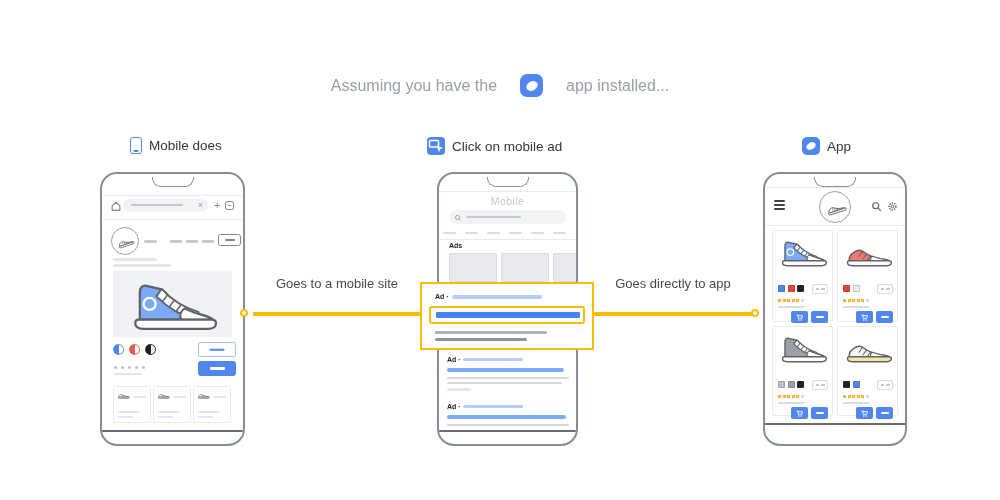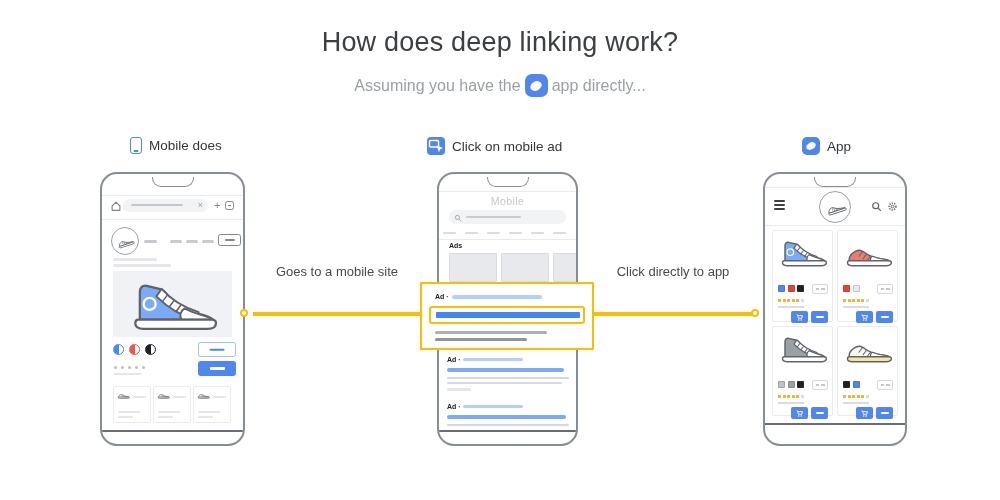--- a/index.html
+++ b/index.html
@@ -7,21 +7,21 @@
     --tdark:#3c4043; --tgray:#9aa0a6; --frame:#878d94; --ln:#dadce0;
   }
   *{box-sizing:border-box; margin:0; padding:0;}
   body{background:#fff; font-family:"Liberation Sans", sans-serif;}
   #canvas{position:relative; width:1000px; height:500px; background:#fff; overflow:hidden;}
 
   
   .title{position:absolute; top:27px; left:0; width:1000px; text-align:center;
          font-size:27px; font-weight:500; color:var(--tdark); letter-spacing:.2px;}
   .subtitle{position:absolute; top:74px; left:0; width:1000px; display:flex;
-            align-items:center; justify-content:center; gap:4px;
+            align-items:center; justify-content:center; gap:23px;
             font-size:16px; font-weight:500; color:var(--tgray);}
   .app-ic{display:inline-block; position:relative; background:var(--accent); border-radius:7px;}
   .app-ic.big{width:23px; height:23px;}
   .app-ic.sm{width:18px; height:18px; border-radius:5px;}
   .app-ic .oval{position:absolute; left:50%; top:50%; background:#fff; border-radius:50%;
                 transform:translate(-50%,-50%) rotate(-28deg);}
   .app-ic.big .oval{width:12px; height:9px;}
   .app-ic.sm .oval{width:10px; height:7px;}
 
   
@@ -82,21 +82,21 @@
   
   .hl-outer{position:absolute; left:420px; top:282px; width:174px; height:68px;
             border:2px solid var(--yellow); background:#fff; z-index:6; border-radius:1px;}
   .hl-inner{position:absolute; left:7px; top:22px; width:156px; height:18px;
             border:2px solid var(--yellow); border-radius:3px; background:#fff;}
   .hl-bar{position:absolute; left:5px; top:4px; width:144px; height:6px; background:var(--gblue); border-radius:1px;}
   .conn-line{position:absolute; top:312px; height:3px; background:#fff;
              border-top:2px solid var(--yellow); border-bottom:2px solid var(--yellow); z-index:7;}
   .conn-ring{position:absolute; top:309px; width:8px; height:8px; border:2.5px solid var(--yellow);
              border-radius:50%; background:#fff; z-index:7;}
-  .conn-label{position:absolute; top:264px; text-align:center; font-size:13px; font-weight:500; color:#47494d; z-index:7;}
+  .conn-label{position:absolute; top:276px; text-align:center; font-size:13px; font-weight:500; color:#47494d; z-index:7;}
 
   
   .burger{position:absolute; left:9px; top:26px; width:11px;}
   .burger span{display:block; width:11px; height:1.8px; background:#3c4043; margin-bottom:2.4px; border-radius:1px;}
   .app-card{position:absolute; width:61px; border:1.5px solid #e9ebee; border-radius:2px; background:#fff;}
   .sneak{display:flex; align-items:center; justify-content:center;}
   .app-card .sneak{position:absolute; left:5px; top:6px; width:50px;}
   .sq-swatches{position:absolute; left:5px; top:54px; display:flex; gap:2.5px;}
   .sq-swatches span{width:7px; height:7px; border-radius:1px; border:1px solid rgba(60,64,67,.22);}
   .price-box{position:absolute; right:4px; top:53px; width:16px; height:10px;
@@ -109,27 +109,26 @@
   .card-btns{position:absolute; right:4px; top:80px; display:flex; gap:3px;}
   .cbtn{width:17px; height:12px; background:var(--accent); border-radius:2px;
         display:flex; align-items:center; justify-content:center;}
   .cbtn .wdash{width:8px; height:2px; background:#fff; border-radius:1px;}
 </style>
 </head>
 <body>
 
 <div id="canvas">
 
-  <div class="title">How does deep linking work?</div>
   <div class="subtitle">
     <span>Assuming you have the</span>
     <span class="app-ic big">
         <span class="oval"></span>
       </span>
-    <span>app directly...</span>
+    <span>app installed...</span>
   </div>
 
   <div class="col-label" style="left:130px;">
     <span class="phone-ic"></span>
     <span>Mobile does</span>
   </div>
   <div class="col-label" style="left:427px;">
     <span class="adclick-ic">
       <svg viewBox="0 0 18 18">
           <rect x="2.5" y="3.5" width="9" height="6.5" rx="1" fill="none" stroke="#fff" stroke-width="1.5"></rect>
@@ -297,21 +296,21 @@
     <div class="hl-inner">
       <span class="hl-bar"></span>
     </div>
     <span class="ln" style="left:13px; top:47px; width:112px; height:2.5px; background:#aab0b6;"></span>
     <span class="ln" style="left:13px; top:54px; width:92px; height:2.5px; background:#8f959b;"></span>
   </div>
 
   <div class="conn-label" style="left:254px; width:166px;">Goes to a mobile site</div>
   <div class="conn-ring" style="left:240px;"></div>
   <div class="conn-line" style="left:253px; width:167px;"></div>
-  <div class="conn-label" style="left:594px; width:158px;">Click directly to app</div>
+  <div class="conn-label" style="left:594px; width:158px;">Goes directly to app</div>
   <div class="conn-line" style="left:594px; width:158px;"></div>
   <div class="conn-ring" style="left:751px;"></div>
 
   <div class="phone" style="left:763px; width:144px;">
     <div class="notch"></div>
     <div class="hr" style="top:13px;"></div>
     <div class="burger">
         <span></span>
         <span></span>
         <span></span>

